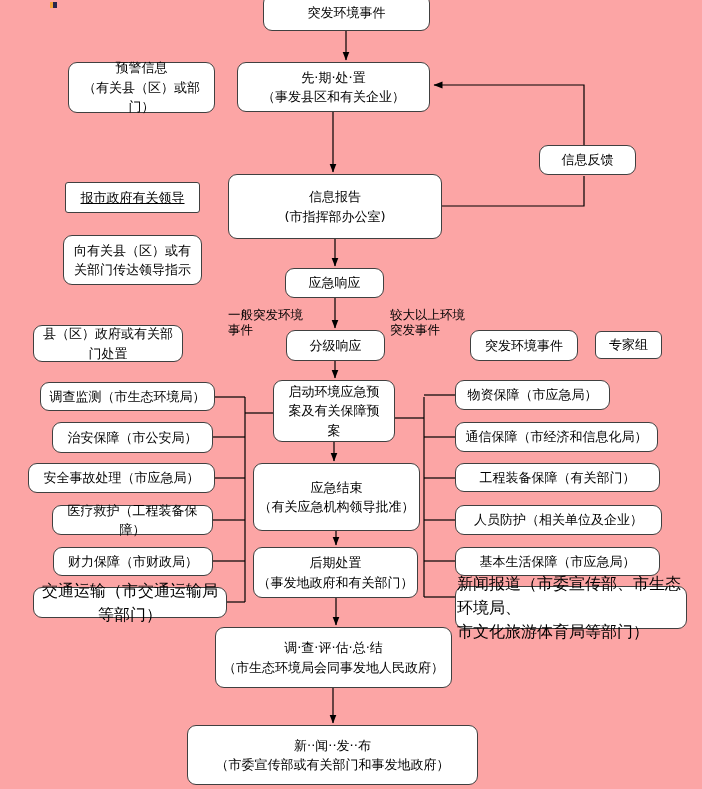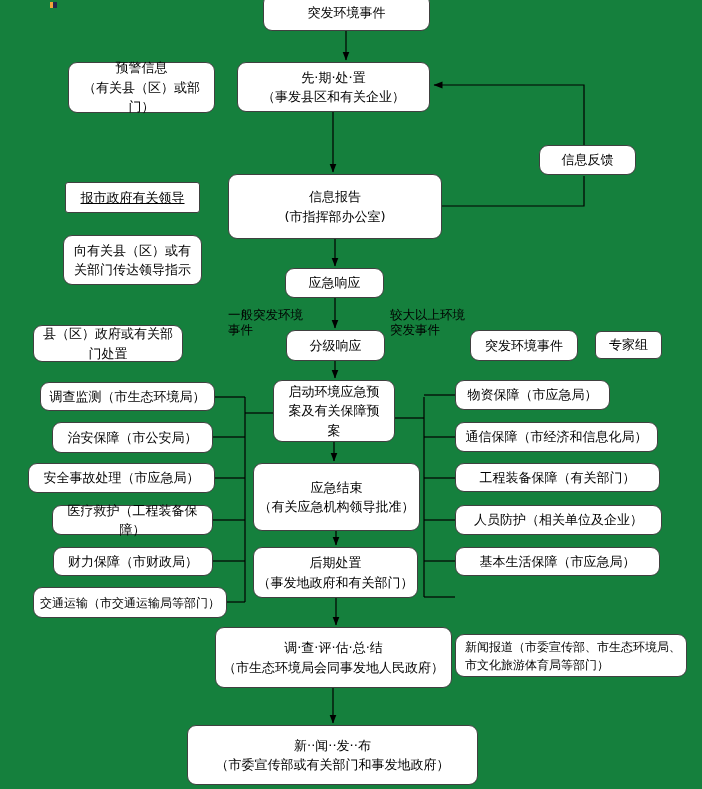--- a/index.html
+++ b/index.html
@@ -1,30 +1,30 @@
 <!DOCTYPE html>
 <html><head>
 <meta charset="utf-8">
 <style>
   html,body{margin:0;padding:0;background:#ffffff;}
   #screen{
-    position:relative;width:702px;height:789px;background:#15803d;overflow:hidden;
+    position:relative;width:702px;height:789px;background:#fca5a5;overflow:hidden;
     font-family:"DejaVu Sans",sans-serif;color:#000;
   }
   .node{
     position:absolute;box-sizing:border-box;background:#ffffff;
     border:1.4px solid #404040;border-radius:9px;
     display:flex;align-items:center;justify-content:center;
     text-align:center;font-size:13px;line-height:1.5;white-space:pre-line;
     padding:1px 3px;z-index:2;
   }
   .sq{border-radius:3px;text-decoration:underline;}
   .r6{border-radius:6px;}
-  .small{font-size:12px;}
-  .left-text{text-align:left;justify-content:flex-start;padding-left:9px;margin-top:48px;}
+  .small{font-size:16px;}
+  .left-text{text-align:left;justify-content:flex-start;padding-left:1px;}
   .flabel{
     position:absolute;font-size:12.5px;line-height:1.18;white-space:pre-line;
     text-align:left;z-index:2;
   }
   svg.lines{position:absolute;left:0;top:0;z-index:1;pointer-events:none;}
   .anchor-mark{position:absolute;left:50px;top:2px;width:7px;height:6px;display:flex;z-index:3;}
   .anchor-mark .a1{width:3px;height:6px;}
   .anchor-mark .a2{width:4px;height:6px;}
 </style>
 </head>

